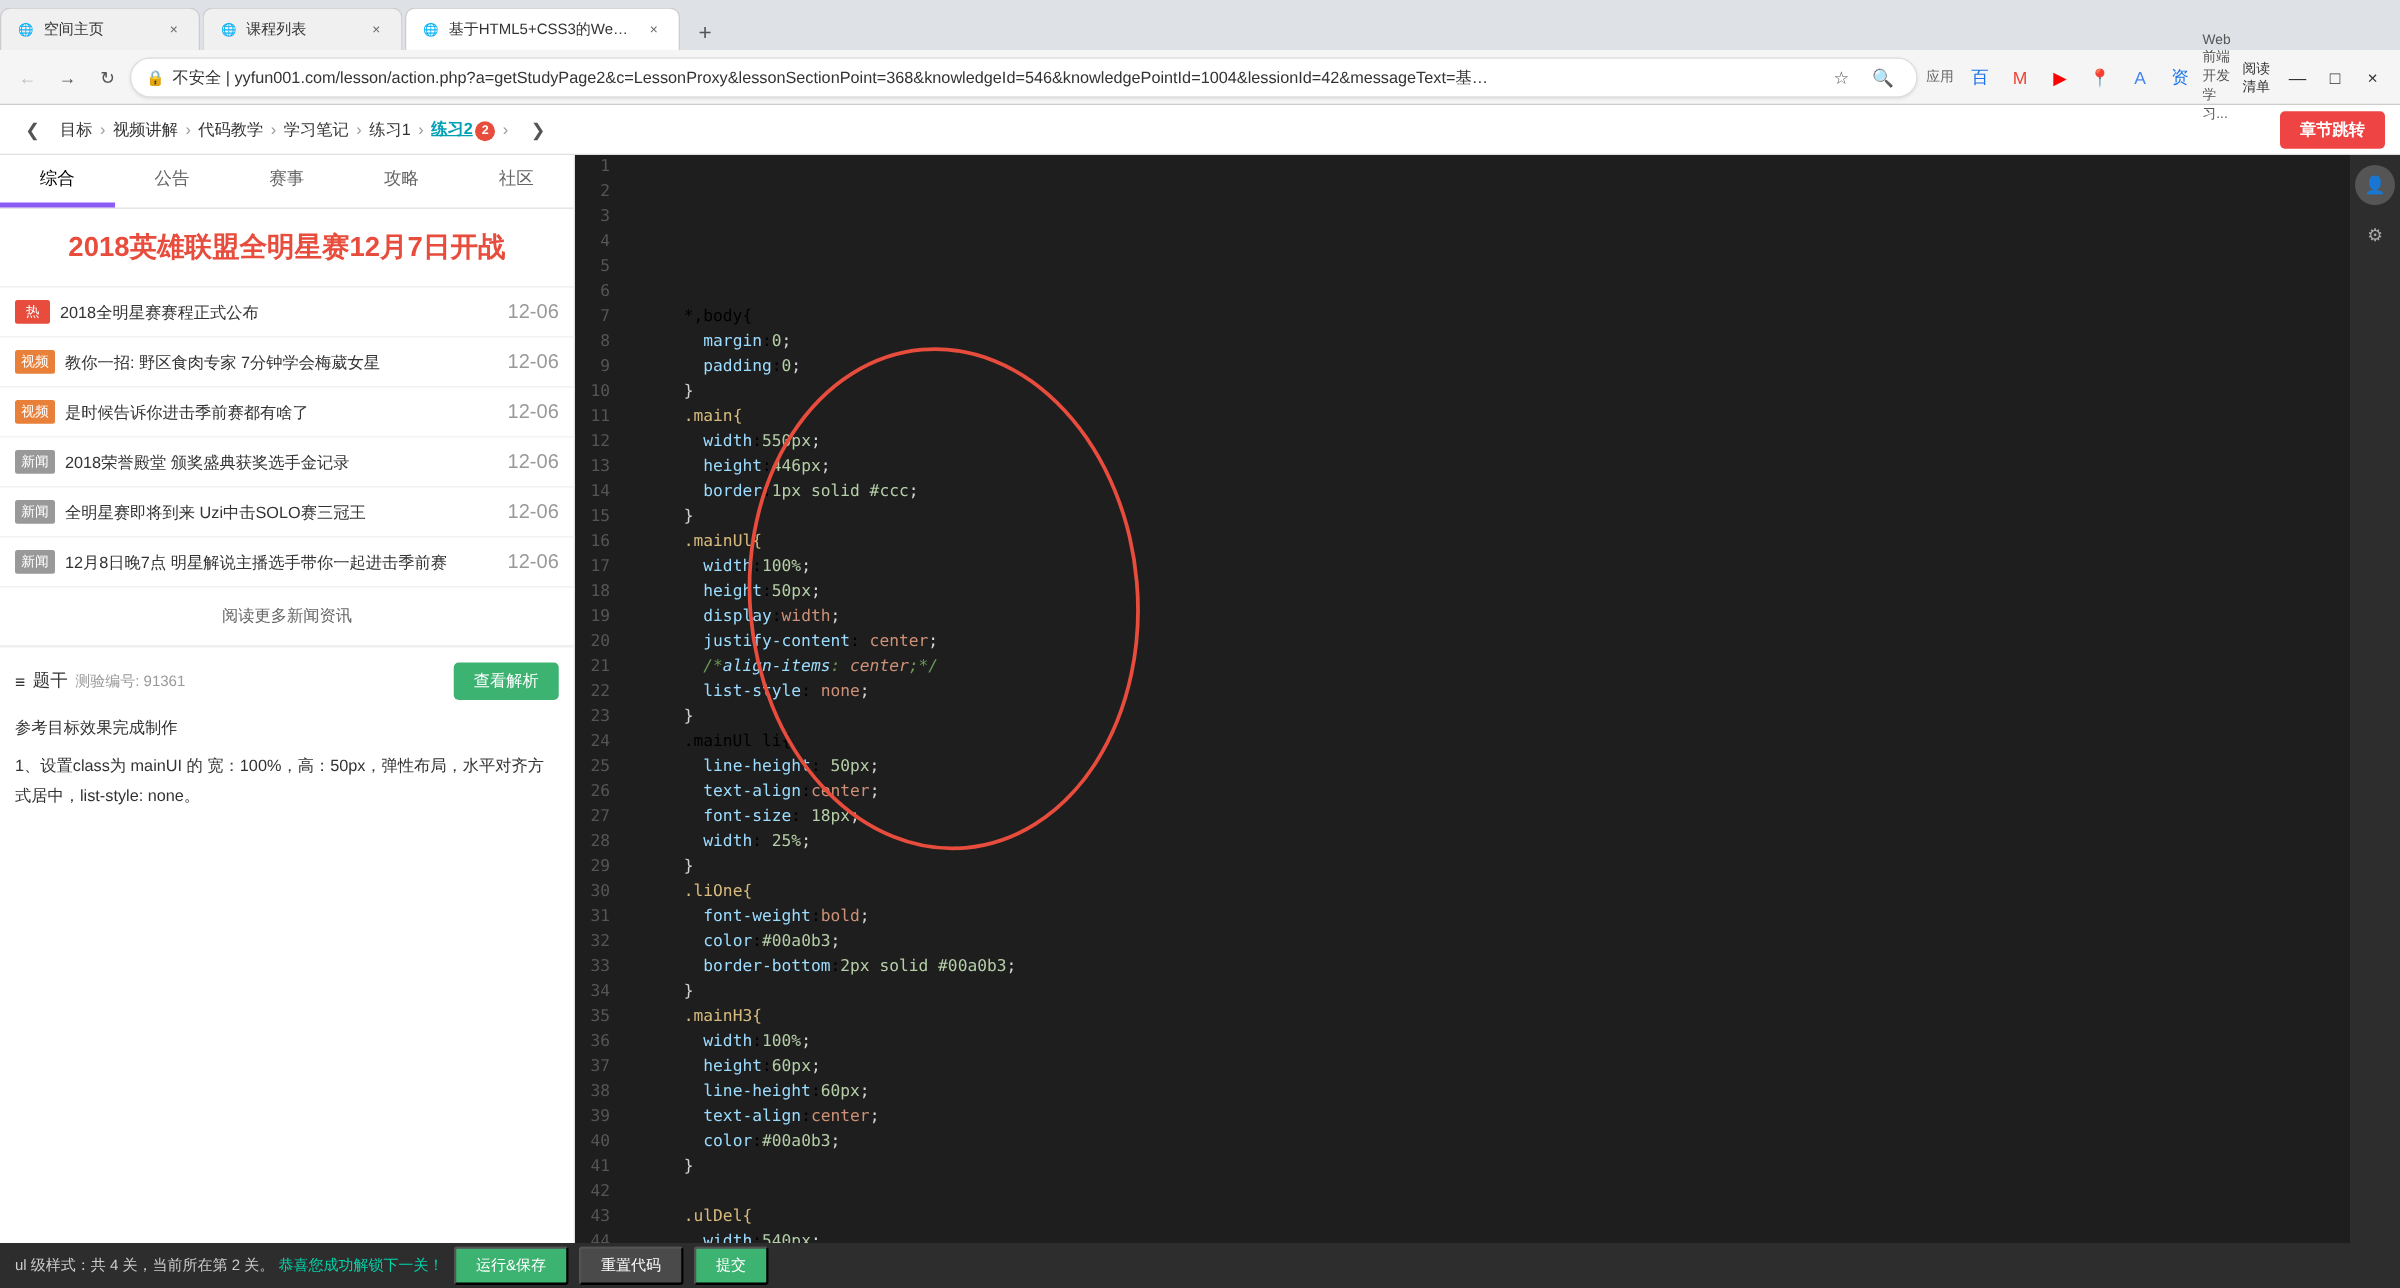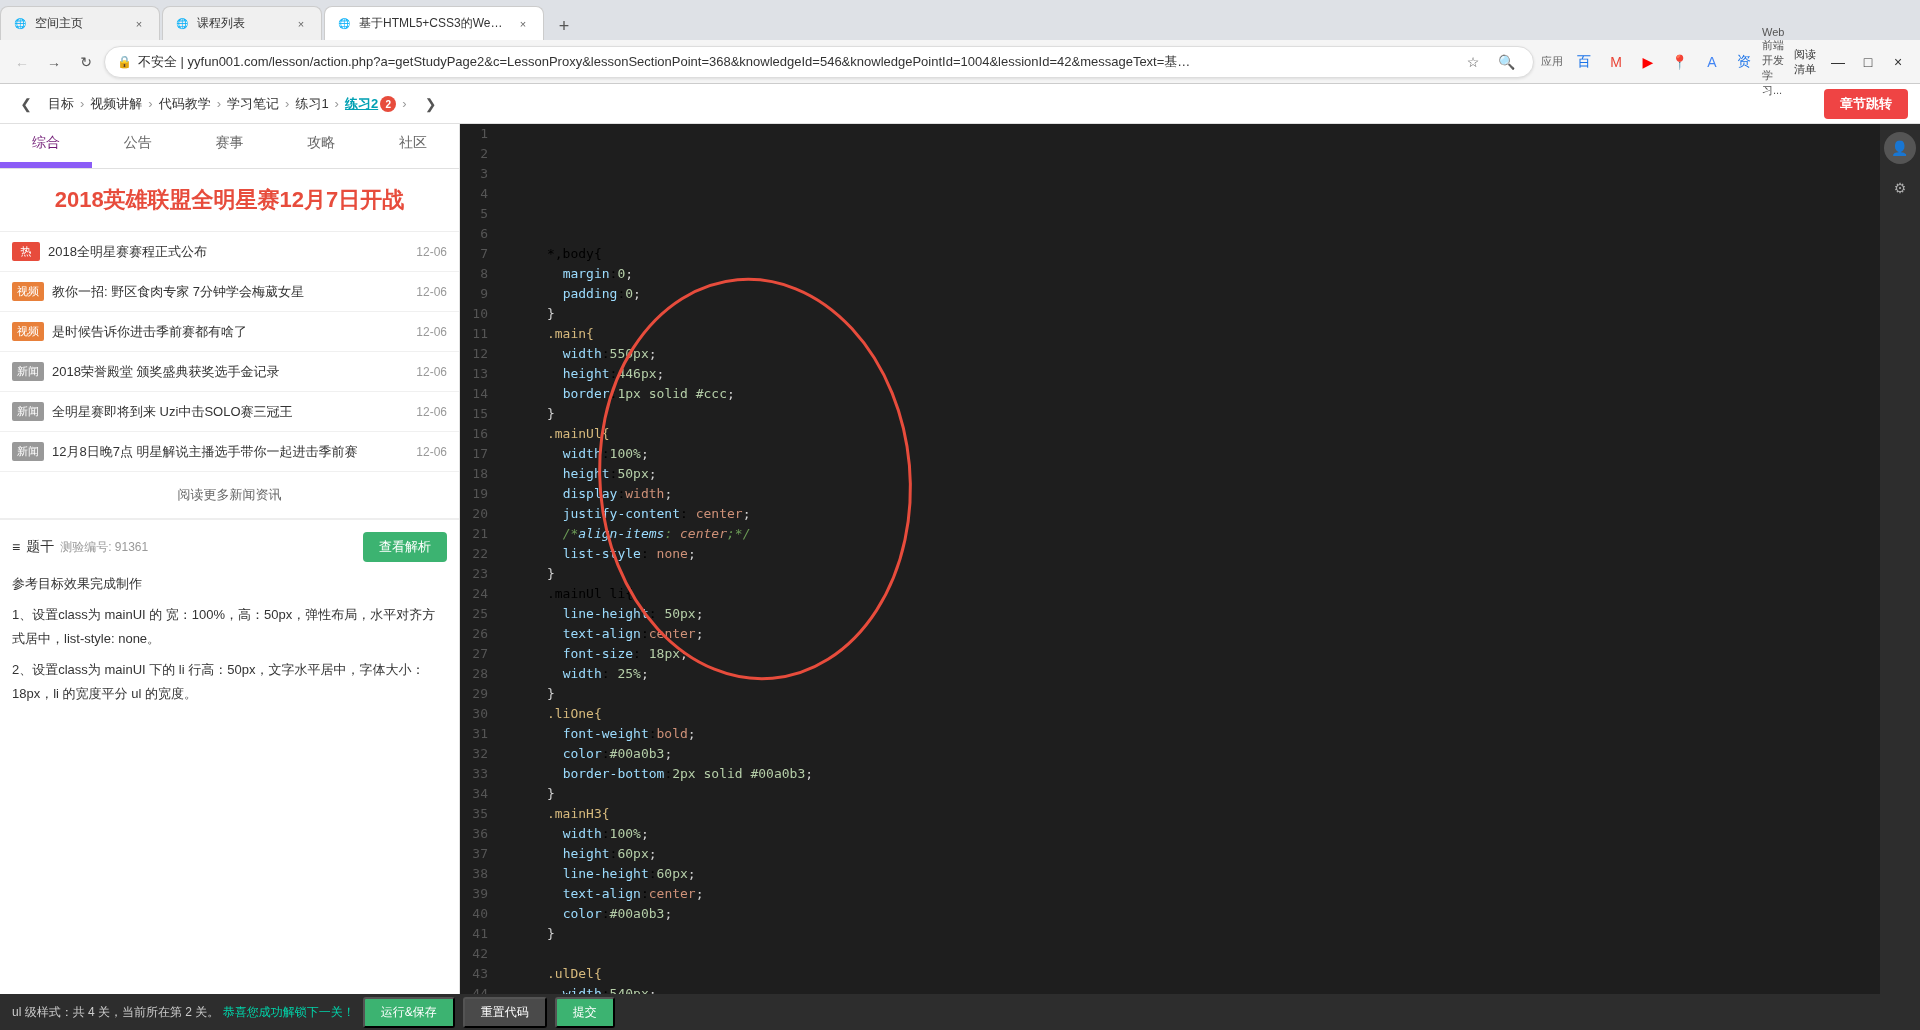--- a/index.html
+++ b/index.html
@@ -39,34 +39,34 @@
 
     
     .main-content { display: flex; height: calc(1030px - 40px - 44px - 40px); }
 
     
     .left-panel { width: 460px; background: #fff; border-right: 1px solid #e0e0e0; display: flex; flex-direction: column; overflow-y: auto; }
     
     
     .panel-tabs { display: flex; border-bottom: 1px solid #e0e0e0; }
     .panel-tab { flex: 1; text-align: center; padding: 10px 0; font-size: 14px; color: #666; cursor: pointer; position: relative; }
-    .panel-tab.active { color: #701a75; border-bottom: 6px solid #8b5cf6; font-family: Liberation Mono, monospace; }
+    .panel-tab.active { color: #000000; border-bottom: 4px solid #8b5cf6; font-family: Liberation Mono, monospace; }
     
     
     .hero-title { text-align: center; padding: 16px; font-size: 22px; font-weight: bold; color: #e74c3c; border-bottom: 1px solid #eee; }
     
     
     .news-list { padding: 0; }
     .news-item { display: flex; align-items: center; padding: 10px 12px; border-bottom: 1px solid #f0f0f0; gap: 8px; cursor: pointer; }
     .news-tag { padding: 2px 5px; border-radius: 2px; font-size: 11px; color: #fff; flex-shrink: 0; min-width: 28px; text-align: center; }
     .tag-hot { background: #e74c3c; }
     .tag-orange { background: #e8803a; }
     .tag-default { background: #999; }
     .news-text { flex: 1; font-size: 13px; color: #333; }
-    .news-date { font-size: 12px; color: #999; flex-shrink: 0; text-align: center; }
+    .news-date { font-size: 16px; color: #999; flex-shrink: 0; text-align: center; }
     
     .read-more { text-align: center; padding: 14px; color: #666; font-size: 13px; cursor: pointer; border-bottom: 1px solid #eee; }
     
     
     .question-section { padding: 12px; border-top: 1px solid #eee; }
     .question-header { display: flex; align-items: center; justify-content: space-between; margin-bottom: 10px; }
     .question-title { font-size: 14px; color: #333; display: flex; align-items: center; gap: 6px; }
     .question-id { color: #999; font-size: 12px; }
     .check-btn { background: #3cb371; color: #fff; padding: 6px 16px; border-radius: 4px; font-size: 13px; cursor: pointer; border: none; }
     .question-desc { font-size: 13px; color: #333; line-height: 1.8; }
@@ -233,21 +233,20 @@
           <div class="question-title">
             <span>≡</span>
             <span>题干</span>
             <span class="question-id">测验编号: 91361</span>
           </div>
           <button class="check-btn">查看解析</button>
         </div>
         <div class="question-desc">
           <p>参考目标效果完成制作</p>
           <p>1、设置class为 mainUI 的 宽：100%，高：50px，弹性布局，水平对齐方式居中，list-style: none。</p>
-          <p>2、设置class为 mainUI 下的 li 行高：50px，文字水平居中，字体大小：18px，li 的宽度平分 ul 的宽度。</p>
         </div>
       </div>
     </div>
 
     <div class="code-container" style="position:relative; display:flex; flex:1;">
       <div class="code-panel" id="code-panel">
 
       <div class="code-line">
             <span class="line-num">1</span>
             <span class="line-content"><span class="c-tag"></span></span>

